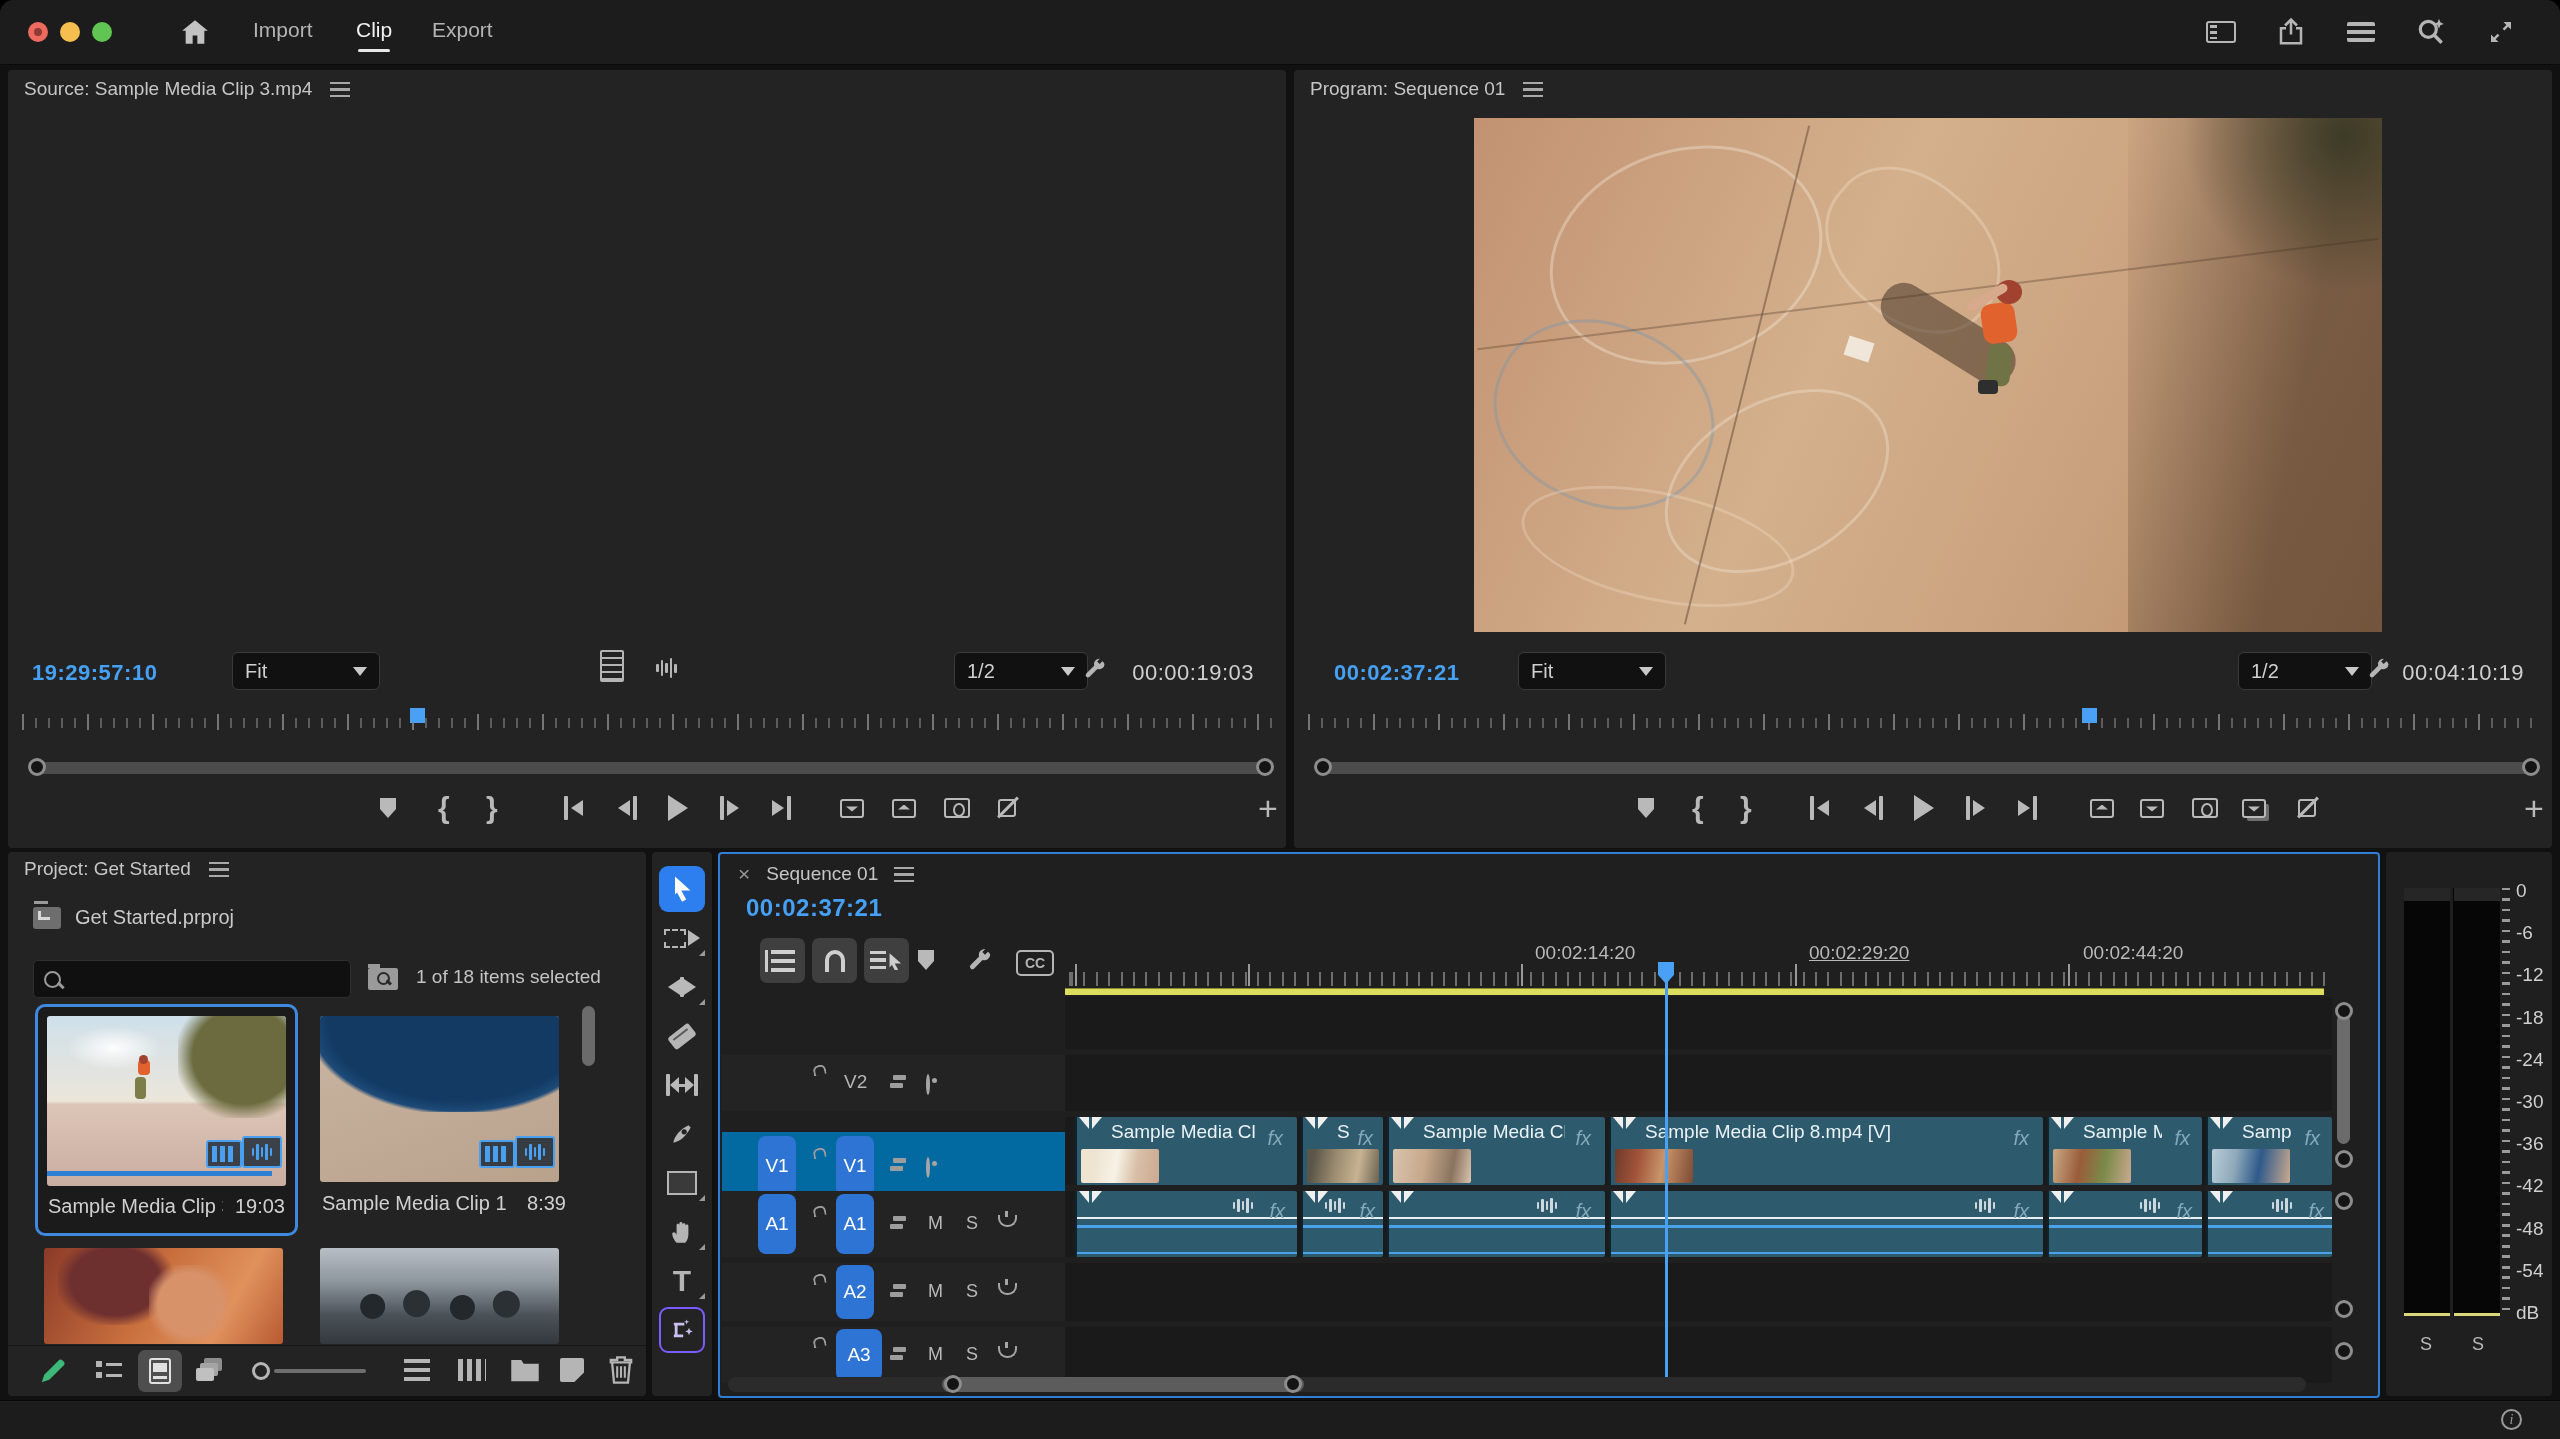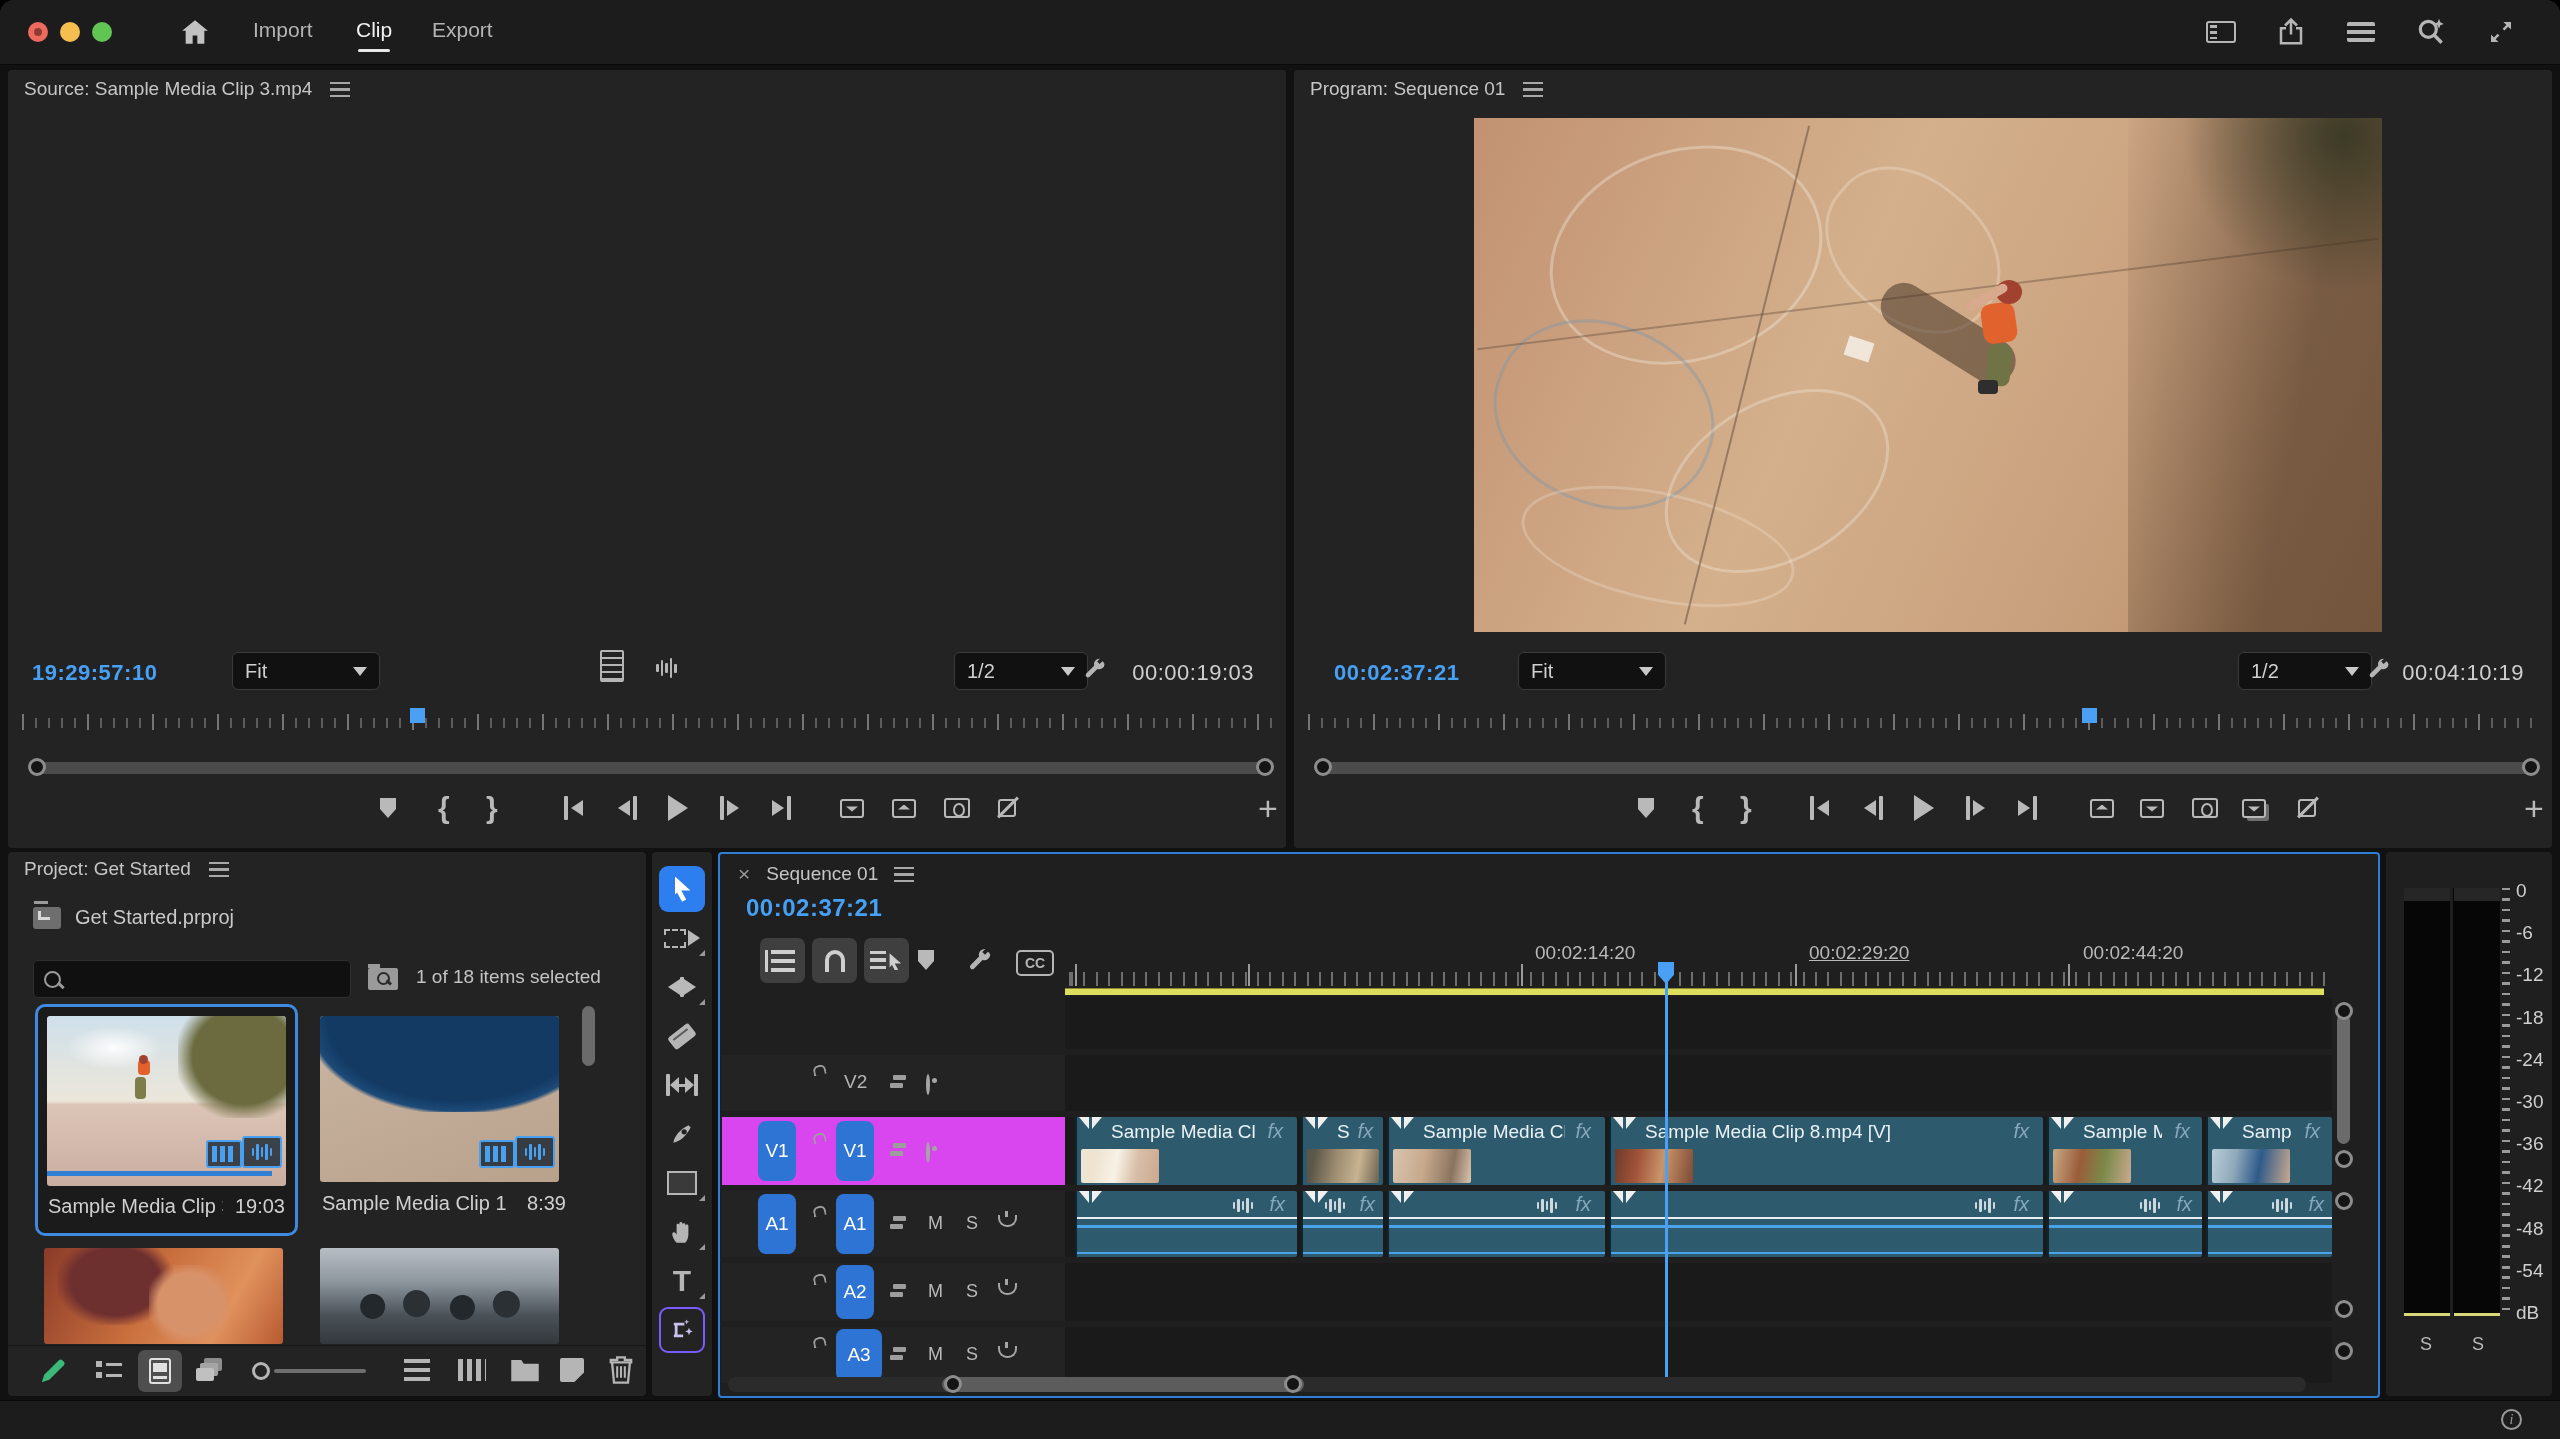--- a/index.html
+++ b/index.html
@@ -59,21 +59,21 @@
   .lock{width:15px;height:11px;background:#9d9d9d;border-radius:2px;position:relative;margin-top:8px;}
   .lock::before{content:"";position:absolute;left:1px;top:-8px;width:9px;height:8px;border:2.5px solid #9d9d9d;border-bottom:none;border-radius:6px 6px 0 0;transform:rotate(-12deg);}
   .sync2{width:17px;height:14px;position:relative;}
   .sync2::before{content:"";position:absolute;left:3px;top:0;width:13px;height:5px;background:#9d9d9d;border-radius:1px;}
   .sync2::after{content:"";position:absolute;left:0;top:8px;width:13px;height:5px;background:#9d9d9d;border-radius:1px;}
   .mic{width:9px;height:13px;background:#a5a5a5;border-radius:5px;position:relative;}
   .mic::before{content:"";position:absolute;left:-4px;top:4px;width:15px;height:10px;border:2px solid #a5a5a5;border-top:none;border-radius:0 0 9px 9px;}
   .mic::after{content:"";position:absolute;left:3px;bottom:-6px;width:3px;height:6px;background:#a5a5a5;}
   .wave{display:flex;align-items:center;gap:2px;}
   .wave i{display:block;width:2.5px;background:#cdd8de;border-radius:1px;}
-  .fxlbl{font-style:italic;font-size:20px;color:#85a9bb;}
+  .fxlbl{font-style:italic;font-size:20px;color:#85a9bb;margin-top:7px;}
   .ear{position:absolute;top:0;width:26px;height:12px;}
   .ear::before,.ear::after{content:"";position:absolute;top:0;width:10px;height:12px;background:#f0f0f0;}
   .ear::before{left:0;clip-path:polygon(0 0,100% 0,100% 100%);}
   .ear::after{left:13px;clip-path:polygon(0 0,100% 0,0 100%);}
 
   
   .vframe{position:absolute;overflow:hidden;background:#888;}
   
   .tl-panel{border:2px solid #2f7fd4;box-sizing:border-box;}
   .trk-btn{display:flex;align-items:center;justify-content:center;background:#2e74d4;color:#fff;font-size:19px;border-radius:8px;}
@@ -535,21 +535,21 @@
     <div class="abs" style="left:345px;top:143px;width:1267px;height:52px;background:#1a1a1a;"></div>
 
     <div class="abs" style="left:2px;top:201px;width:343px;height:56px;background:#232323;">
       <span class="abs lock" style="left:90px;top:18px;"></span>
       <span class="abs" style="left:122px;top:16px;font-size:19px;color:#b5b5b5;">V2</span>
       <span class="abs sync2" style="left:168px;top:20px;"></span>
       <span class="abs eye" style="left:204px;top:21px;"></span>
     </div>
     <div class="abs" style="left:345px;top:201px;width:1267px;height:56px;background:#1a1a1a;"></div>
 
-    <div class="abs" style="left:2px;top:263px;width:343px;height:68px;background:#d946ef;">
+    <div class="abs" style="left:2px;top:278px;width:343px;height:68px;background:#0369a1;">
       <span class="abs trk-btn" style="left:36px;top:4px;width:38px;height:60px;">V1</span>
       <span class="abs lock" style="left:90px;top:24px;"></span>
       <span class="abs trk-btn" style="left:114px;top:4px;width:38px;height:60px;">V1</span>
       <span class="abs sync2" style="left:168px;top:26px;"></span>
       <span class="abs eye" style="left:204px;top:27px;"></span>
     </div>
     <div class="abs" style="left:345px;top:263px;width:1267px;height:68px;background:#1a1a1a;">
 
       <div class="vclip" style="left:10px;width:222px;height:68px;">
         <span class="ear" style="left:2px;"></span>

